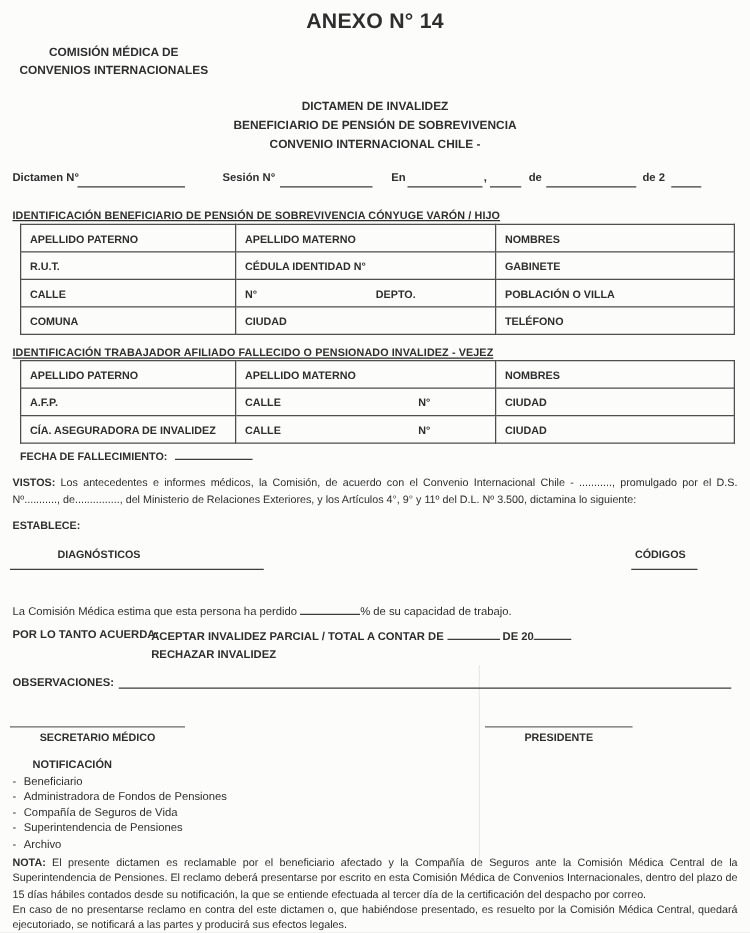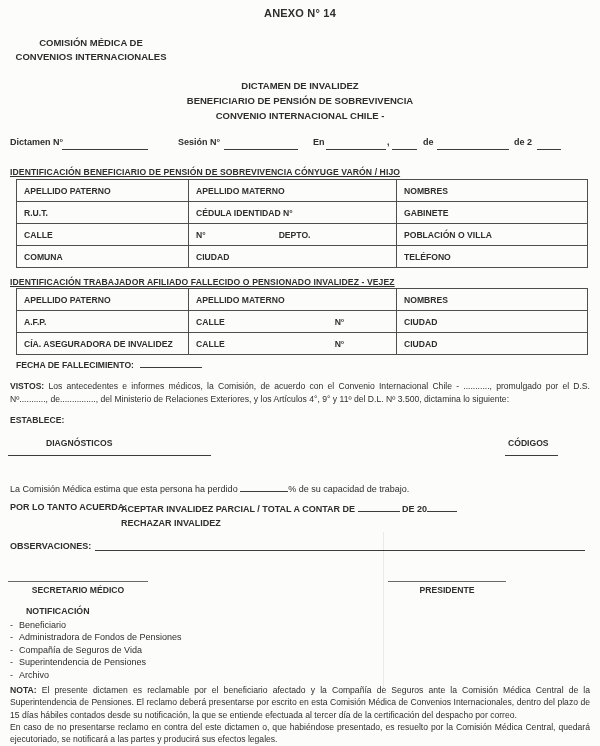--- a/index.html
+++ b/index.html
@@ -10,21 +10,21 @@
     margin:0 auto;
     background:#fcfcfb;
     font-family:"Liberation Sans", sans-serif;
     color:#2e2e2e;
     overflow:hidden;
   }
   .b { font-weight:bold; }
   .abs { position:absolute; }
   .center { text-align:center; }
 
-  .anexo-title { top:7px; left:0; width:100%; font-size:11px; font-weight:bold; letter-spacing:.2px; }
+  .anexo-title { top:7px; left:0; width:100%; font-size:17px; font-weight:bold; letter-spacing:.2px; }
   .org-block { top:36px; left:6px; width:170px; font-size:9.5px; font-weight:bold; line-height:14px; text-align:center; }
   .doc-title { top:78px; left:0; width:100%; font-size:9.5px; font-weight:bold; line-height:15px; }
 
   .blank { display:inline-block; border-bottom:1px solid #3c3c3c; height:11px; vertical-align:baseline; }
 
   .dictamen-line { top:137px; left:0; width:100%; height:16px; font-size:9px; }
   .dictamen-line span.lbl { position:absolute; font-weight:bold; top:0; }
   .dictamen-line span.blank { position:absolute; top:2px; }
 
   .section-title { left:10px; font-size:8.6px; font-weight:bold; letter-spacing:.1px;text-decoration:underline; }
@@ -34,21 +34,21 @@
     border-collapse:collapse; table-layout:fixed;
     font-size:8.6px; font-weight:bold;
   }
   table.grid td {
     border:1px solid #4e4e4e;
     height:22px; padding:0 0 0 7px;
     vertical-align:middle;
     overflow:hidden; white-space:nowrap;
   }
   .col1 { width:172px; } .col2 { width:208px; } .col3 { width:191px; }
-  .sub-offset-depto { display:inline-block; margin-left:73px; }
+  .sub-offset-depto { display:inline-block; margin-left:95px; }
   .sub-offset-num  { display:inline-block; margin-left:110px; }
 
   .fecha-line { top:357px; left:16px; font-size:8.6px; font-weight:bold; }
 
   .para { left:10px; width:580px; font-size:8.6px; line-height:13px; text-align:justify; }
   .vistos { top:380px; }
 
   .establece { top:415px; left:10px; font-size:8.6px; font-weight:bold; }
 
   .diag-label { top:438px; left:10px; font-size:8.6px; font-weight:bold;margin-left:36px; }

